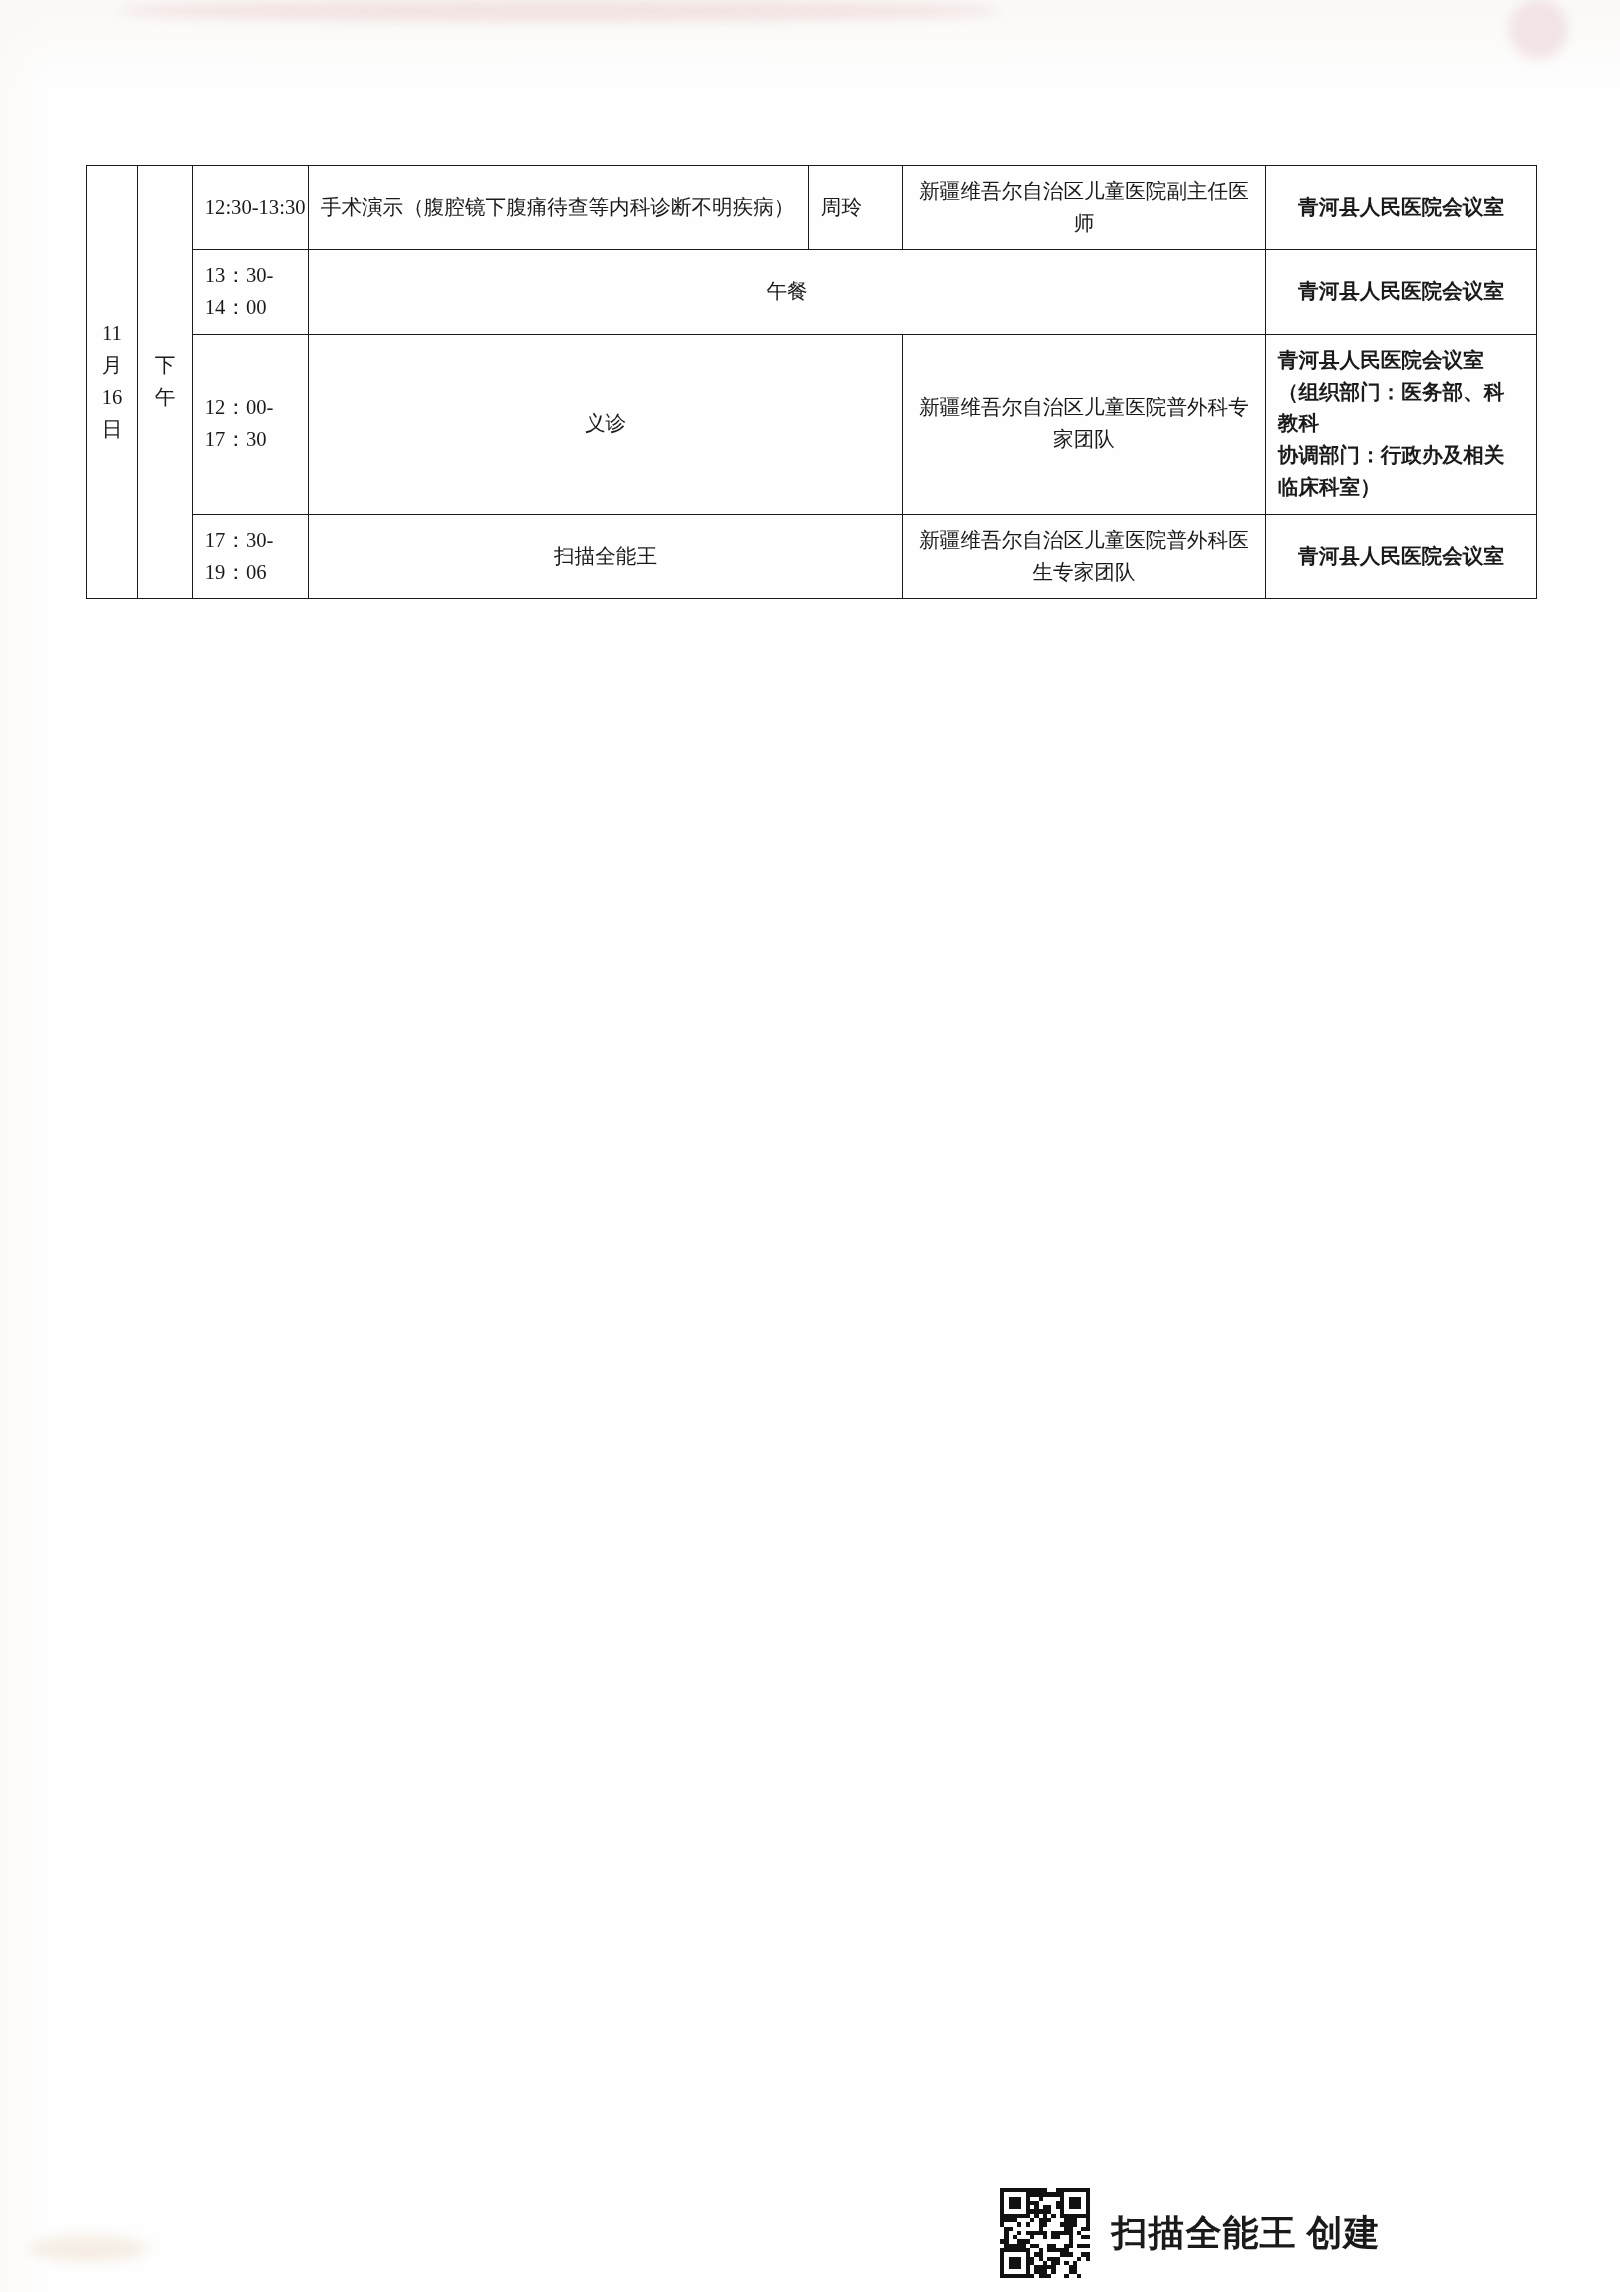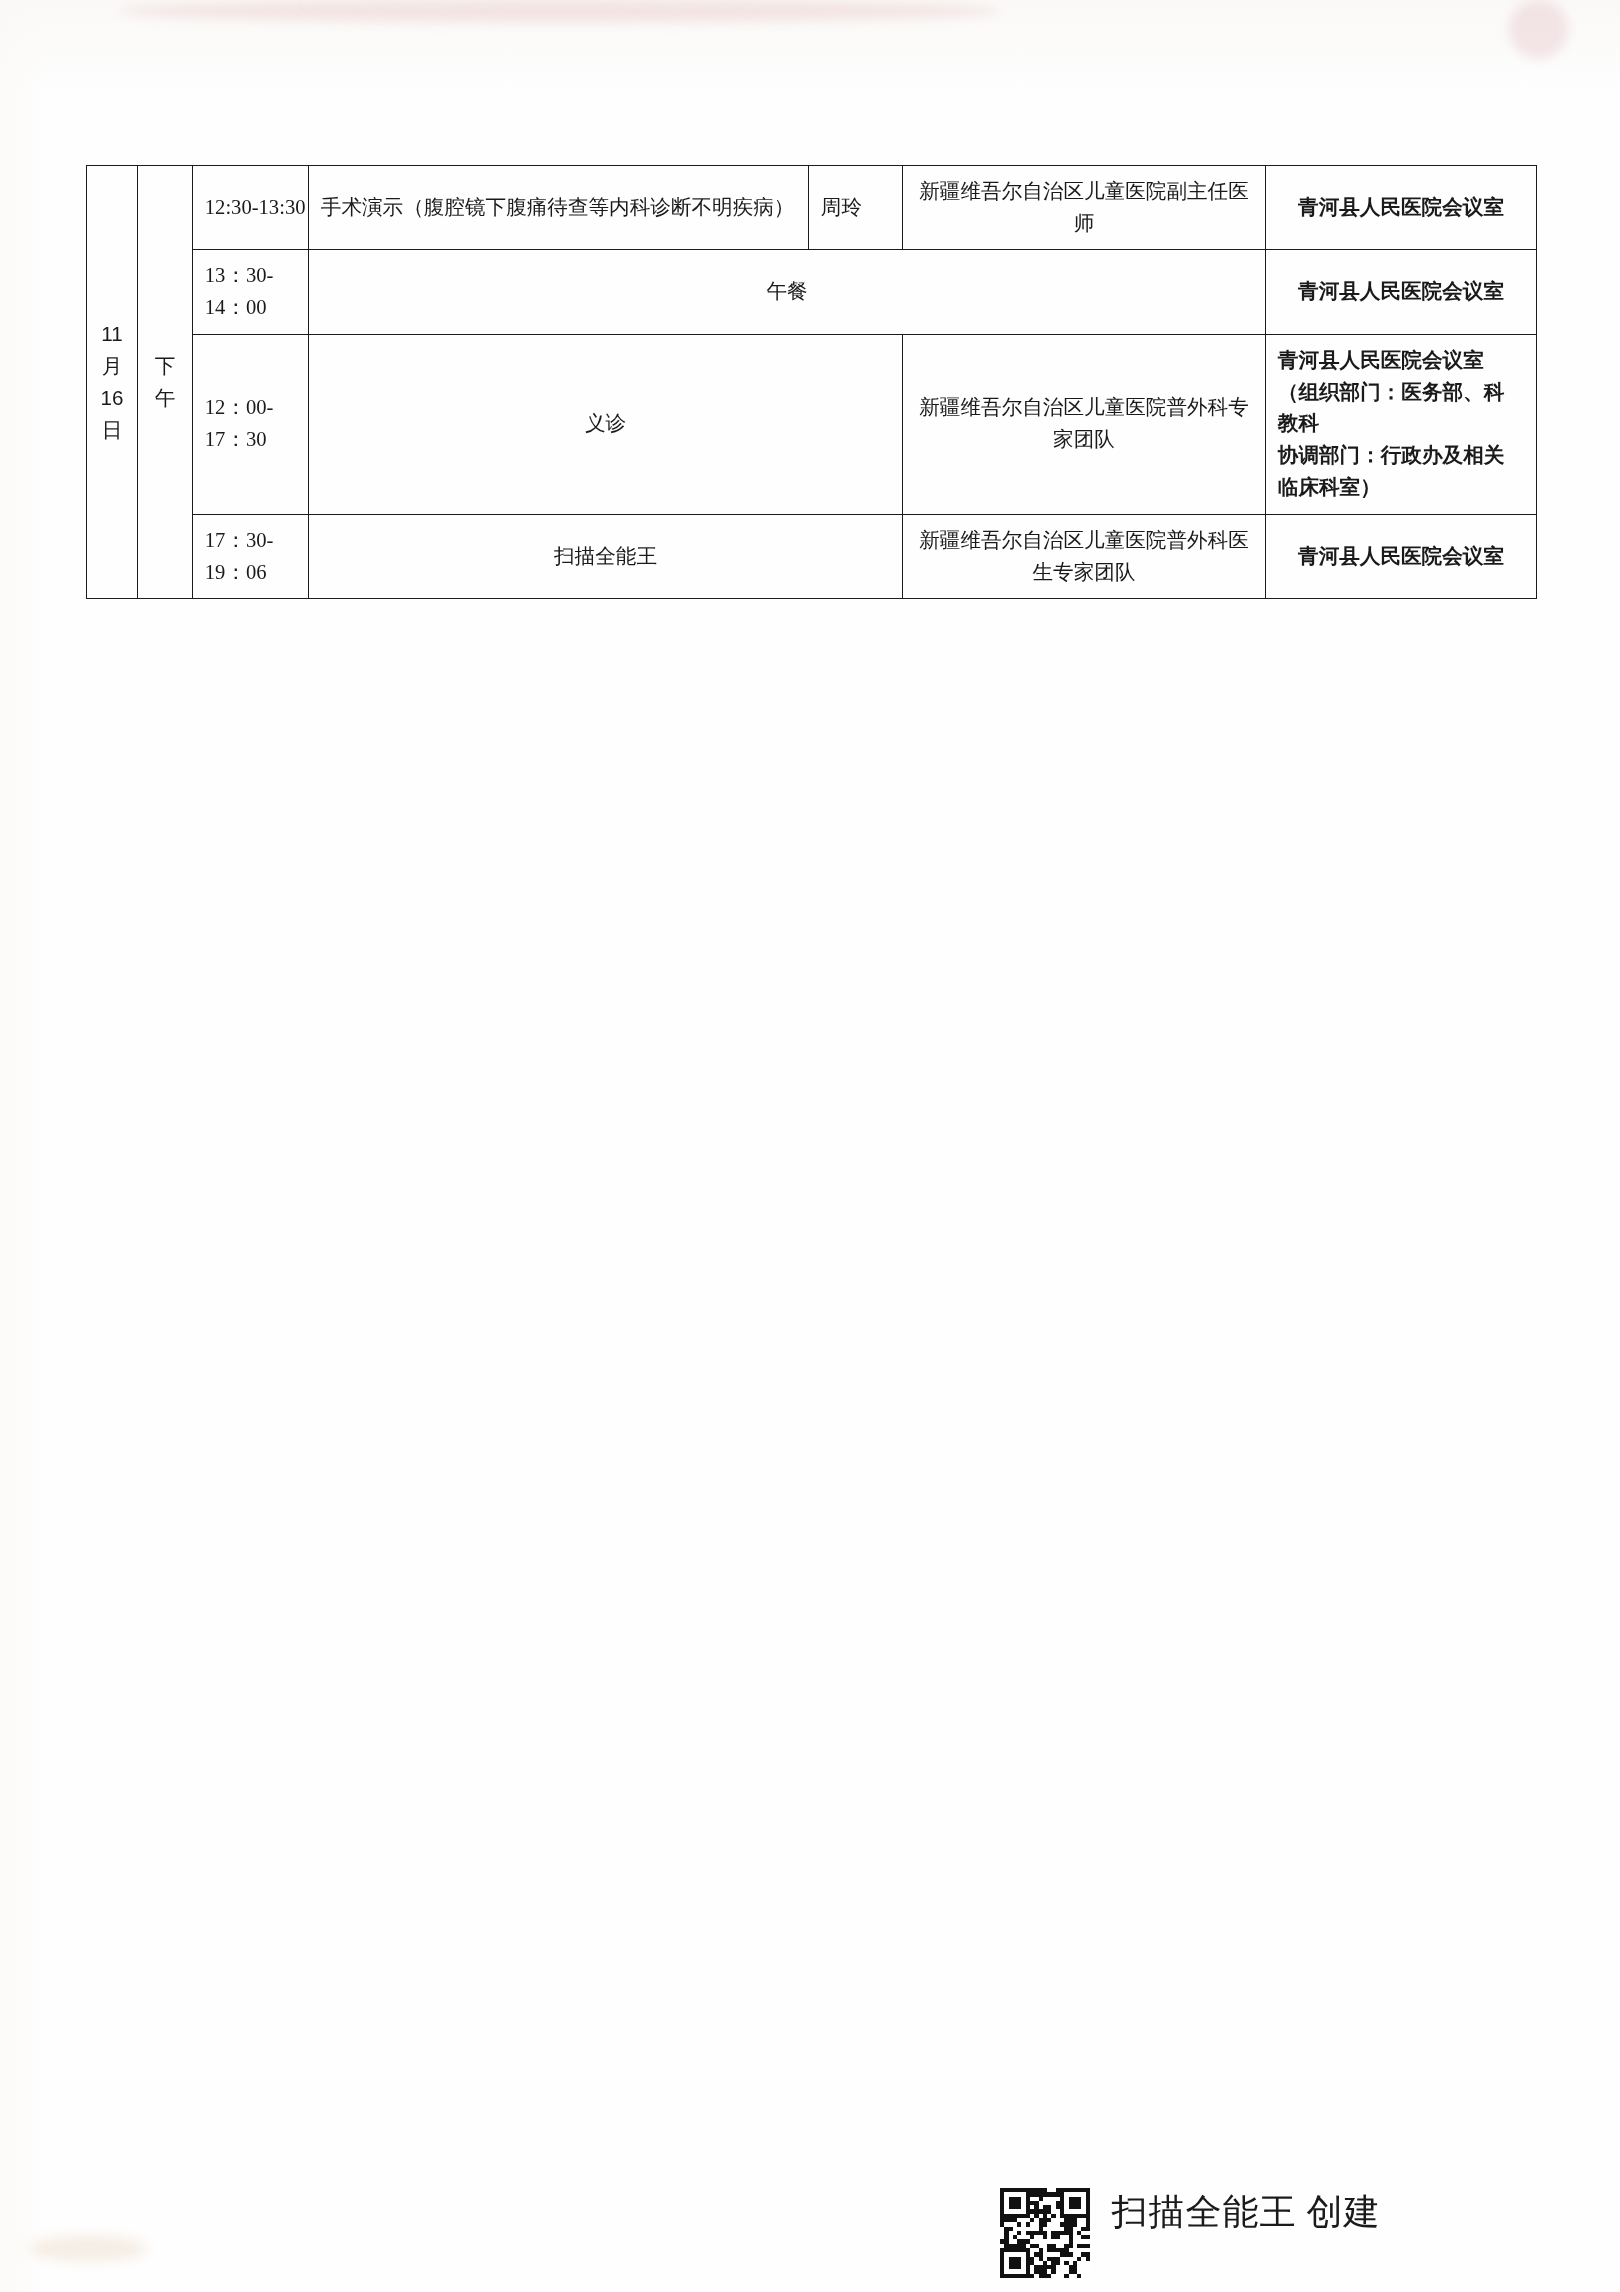--- a/index.html
+++ b/index.html
@@ -56,21 +56,21 @@
   .col-date { width: 51px; }
   .col-half { width: 55px; }
   .col-time { width: 116px; }
   .col-topic { width: 500px; }
   .col-speaker { width: 94px; }
   .col-unit { width: 363px; }
   .col-place { width: 271px; }
 
   .c-date, .c-half {
     text-align: center;
-    font-family: Liberation Sans, sans-serif;
+    font-family: Liberation Serif, serif;
     font-size: 21.6px;
     line-height: 1.5;
     letter-spacing: 0px;
     padding: 5.9px 2px;
   }
   .c-date span, .c-half span {
     display: block;
   }
   .c-time {
     text-align: left;
@@ -106,22 +106,23 @@
     text-align: left;
   }
   .c-place .line { display: block; }
 
   
   .footer-mark {
     position: absolute;
     left: 1000px;
     top: 2188px;
     display: flex;
-    align-items: flex-start;
+    align-items: center;
     gap: 21.6px;
+    font-weight: bold;
   }
   .qr {
     width: 90px;
     height: 90px;
     background-color: #fff;
     position: relative;
     image-rendering: pixelated;
   }
   .qr-grid {
     display: grid;

